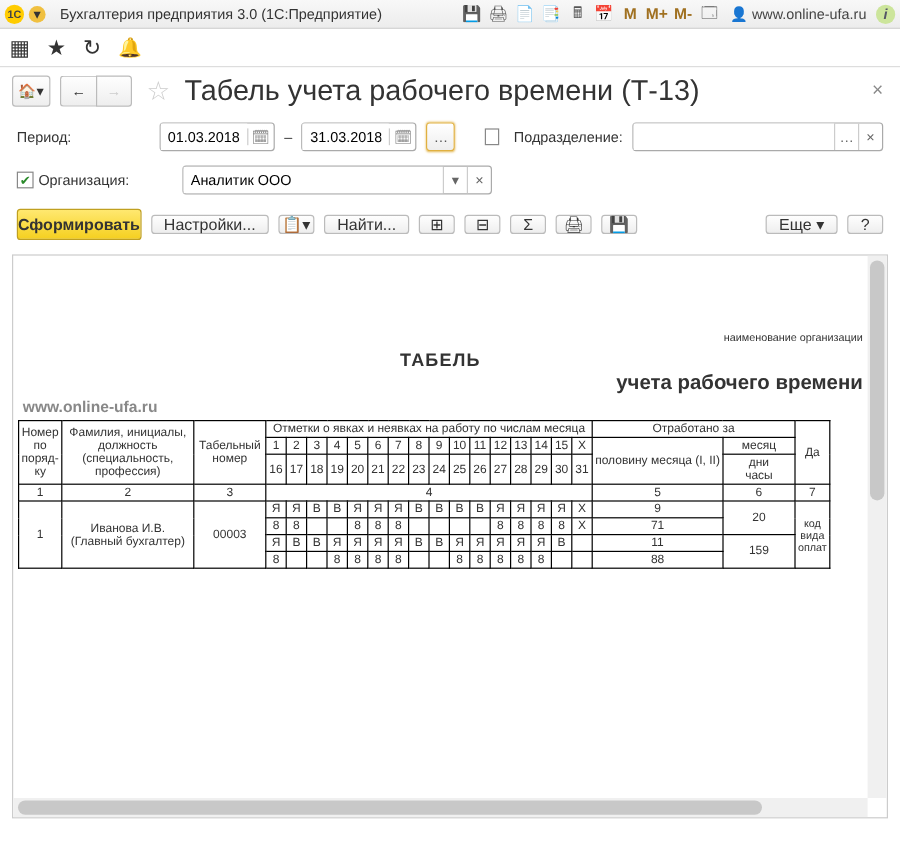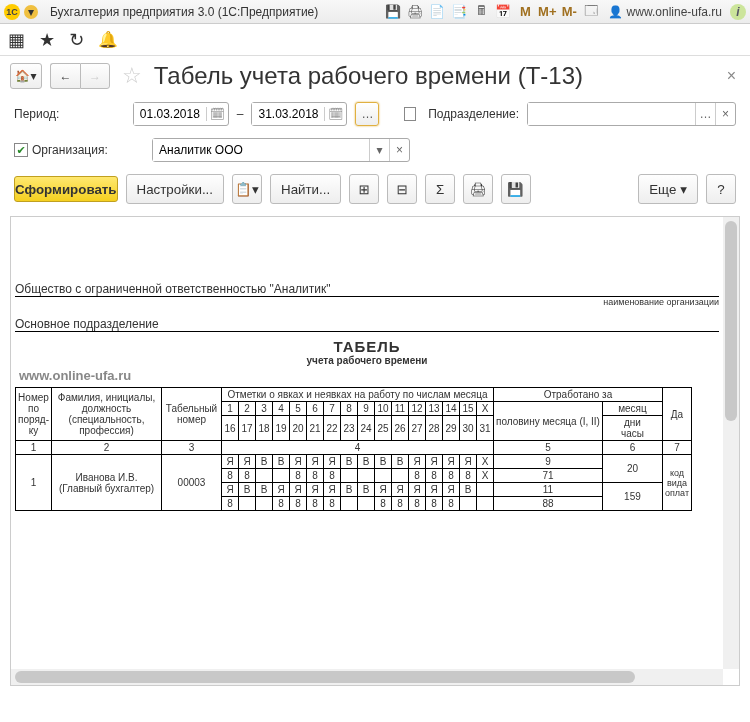--- a/index.html
+++ b/index.html
@@ -31,33 +31,33 @@
 .input-grp input { border:none; outline:none; padding:0 6px; height:22px; font-size:12px; width:72px; }
 .input-grp .cal { width:22px; display:flex; align-items:center; justify-content:center; border-left:1px solid #ccc; color:#777; }
 .btn-mini { border:1px solid #aaa; background:linear-gradient(#fff,#eee); border-radius:3px; height:24px; min-width:24px; display:flex; align-items:center; justify-content:center; padding:0 4px; color:#555; }
 .highlight { border:1px solid #e0b040; box-shadow:0 0 2px #e0b040; }
 .chk { width:14px; height:14px; border:1px solid #888; display:inline-flex; align-items:center; justify-content:center; font-size:11px; color:#2a8a2a; margin-right:4px; }
 .txt { display:flex; align-items:center; border:1px solid #aaa; border-radius:3px; height:24px; background:#fff; }
 .txt input { border:none; outline:none; padding:0 6px; height:22px; font-size:12px; }
 .txt .dd, .txt .x { width:20px; display:flex; align-items:center; justify-content:center; border-left:1px solid #ccc; color:#666; height:100%; }
 .toolbar { display:flex; align-items:center; padding:6px 14px; gap:8px; }
 .btn-yellow { background:linear-gradient(#ffe870,#f5d020); border:1px solid #c0a020; border-radius:3px; height:26px; padding:0 0; font-weight:bold; color:#333; }
-.btn-std { background:linear-gradient(#fefefe,#eee); border:1px solid #bbb; border-radius:3px; height:30px; padding:0 10px; color:#333; display:flex; align-items:center; gap:4px; }
+.btn-std { background:linear-gradient(#fefefe,#eee); border:1px solid #bbb; border-radius:3px; height:16px; padding:0 10px; color:#333; display:flex; align-items:center; gap:4px; }
 .btn-icon { width:30px; padding:0; justify-content:center; }
 .content { margin:6px 10px 10px 10px; border:1px solid #ccc; height:470px; position:relative; overflow:hidden; }
 .scroll-v { position:absolute; right:0; top:0; bottom:16px; width:16px; background:#f0f0f0; }
 .scroll-v .thumb { position:absolute; left:2px; right:2px; top:4px; height:200px; background:#c8c8c8; border-radius:6px; }
 .scroll-h { position:absolute; left:0; right:16px; bottom:0; height:16px; background:#f0f0f0; }
 .scroll-h .thumb { position:absolute; top:2px; bottom:2px; left:4px; width:620px; background:#c8c8c8; border-radius:6px; }
 .doc { position:absolute; left:0; top:0; right:16px; bottom:16px; overflow:hidden; padding:8px 0 0 0; }
 .doc-inner { padding:55px 4px 0 4px; }
 .orgline { border-bottom:1px solid #000; padding:2px 0 0 0; font-size:12px; }
 .caption { text-align:right; font-size:9px; color:#333; }
 .doc-title { text-align:center; font-weight:bold; font-size:15px; margin-top:6px; letter-spacing:1px; }
-.doc-sub { text-align:center; font-weight:bold; font-size:10px; }
+.doc-sub { text-align:right; font-weight:bold; font-size:17px; }
 .watermark { color:#888; font-weight:bold; font-size:13px; margin:2px 0 4px 4px; }
 .numbox { position:absolute; right:20px; top:140px; }
 .numbox table { border-collapse:collapse; }
 .numbox td { border:1px solid #000; font-size:10px; text-align:center; padding:2px 6px; }
 table.t13 { border-collapse:collapse; font-size:10px; margin-top:4px; }
 table.t13 th, table.t13 td { border:1px solid #000; text-align:center; padding:1px 2px; }
 table.t13 th { font-weight:normal; }
 .day { width:17px; }
 .wide { min-width:60px; }
 </style>
@@ -146,23 +146,21 @@
   <button class="btn-std btn-icon">🖨</button>
   <button class="btn-std btn-icon">💾</button>
   <span style="flex:1"></span>
   <button class="btn-std"><span>Еще</span> ▾</button>
   <button class="btn-std btn-icon">?</button>
 </div>
 
 <div class="content">
   <div class="doc">
     <div class="doc-inner">
-      <div class="orgline">Общество с ограниченной ответственностью "Аналитик"</div>
       <div class="caption">наименование организации</div>
-      <div class="orgline" style="margin-top:8px">Основное подразделение</div>
 
 
       <div class="doc-title">ТАБЕЛЬ</div>
       <div class="doc-sub">учета  рабочего времени</div>
       <div class="watermark">www.online-ufa.ru</div>
 
       <table class="t13">
         <tbody>
             <tr>
           <th rowspan="3" style="width:36px">Номер по поряд-ку</th>

